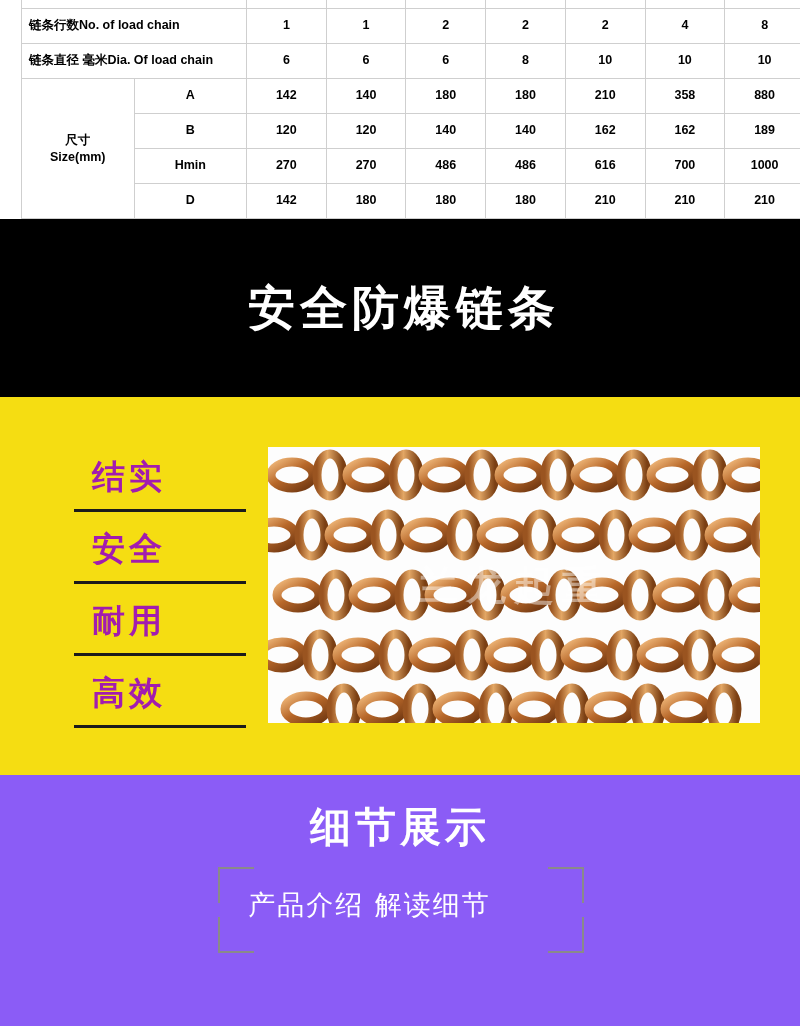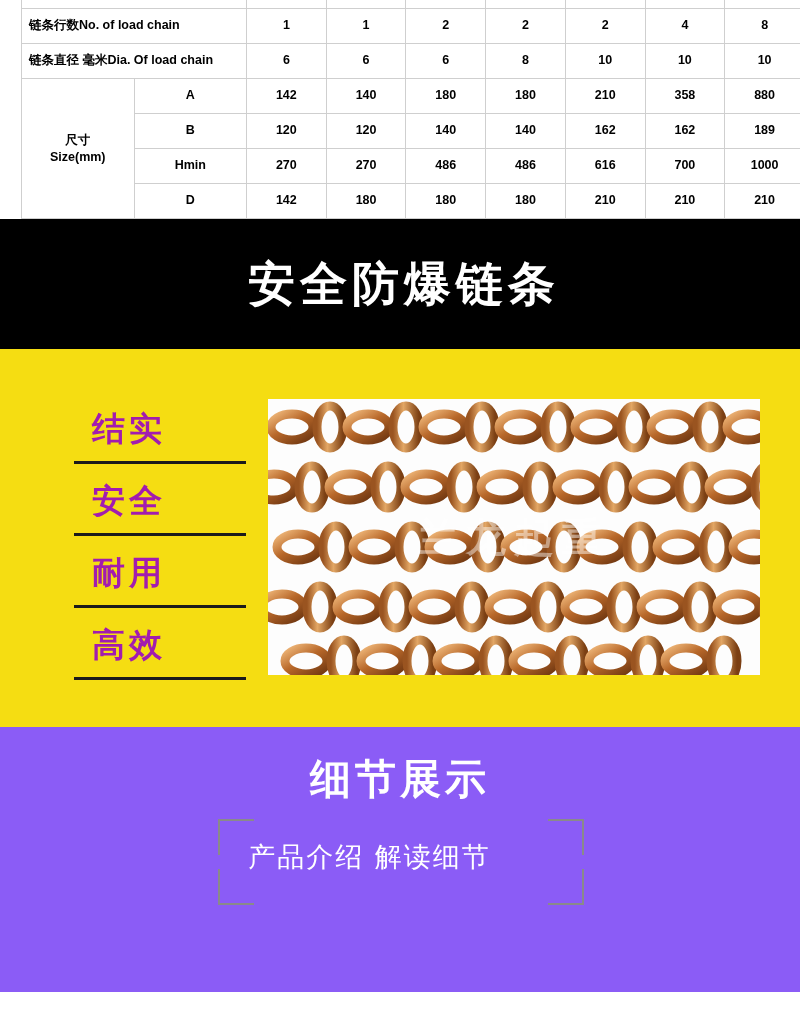--- a/index.html
+++ b/index.html
@@ -60,21 +60,21 @@
   table.spec tr.toprow td {
     height: 8px;
     padding: 0;
     border-top: none;
   }
   .col { width: 78px; }
 
   
   .banner-black {
     width: 800px;
-    height: 130px;
+    height: 178px;
     background: #000000;
     display: flex;
     align-items: center;
     justify-content: center;
   }
   .banner-black h1 {
     margin: 0;
     color: #ffffff;
     font-size: 47px;
     letter-spacing: 5px;

